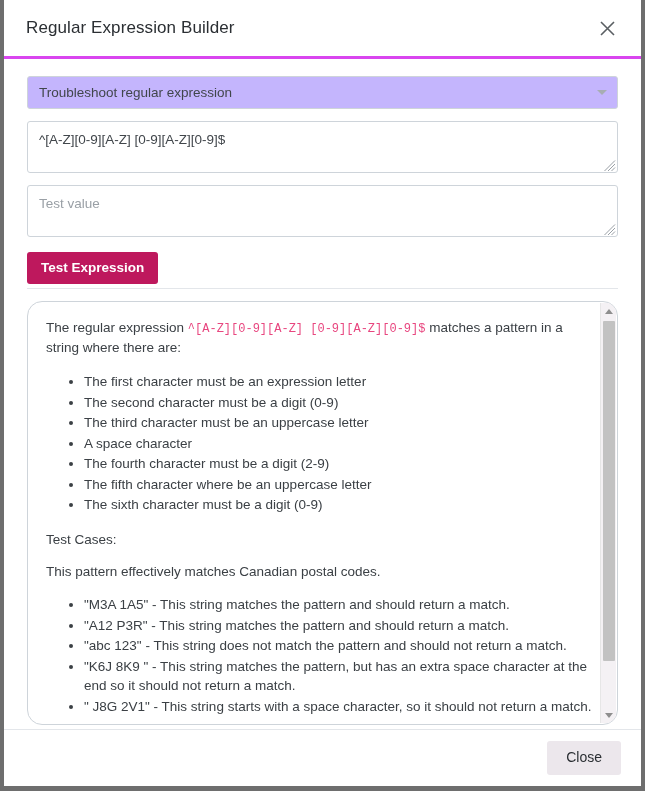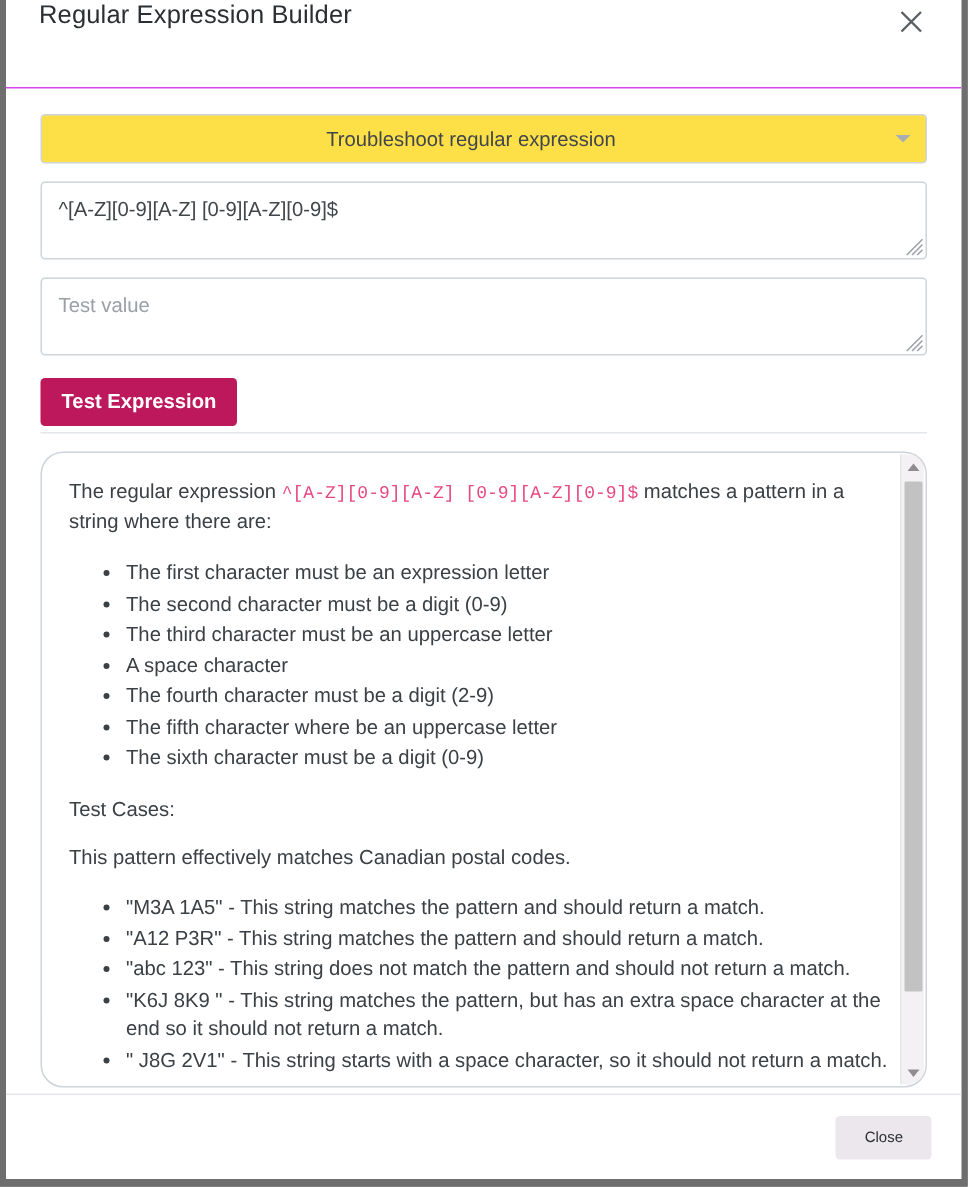--- a/index.html
+++ b/index.html
@@ -30,22 +30,23 @@
     background: #ffffff;
     display: flex;
     flex-direction: column;
     overflow: hidden;
   }
 
   
   #dialog-header {
     height: 59px;
     flex: 0 0 59px;
-    border-bottom: 1px solid #d946ef;
-    display: flex;
+    border-bottom: 3px solid #d946ef;
+    display: flex;
+    align-items: center;
     padding: 0 20px 0 22px;
   }
   #dialog-title {
     font-size: 17px;
     color: #2b2f33;
     font-weight: normal;
     flex: 1 1 auto;
     letter-spacing: 0.1px;
   }
   #close-x {
@@ -71,28 +72,27 @@
   .select-wrap {
     position: relative;
     height: 33px;
     margin-bottom: 12px;
   }
   .select-box {
     width: 100%;
     height: 33px;
     border: 1px solid #ced4da;
     border-radius: 3px;
-    background: #fde047;
+    background: #c4b5fd;
     font-size: 13.5px;
     color: #41464b;
     padding: 0 28px 0 11px;
     display: flex;
     align-items: center;
     cursor: pointer;
-    justify-content: center;
   }
   .select-caret {
     position: absolute;
     right: 11px;
     top: 0;
     height: 33px;
     display: flex;
     align-items: center;
     pointer-events: none;
   }
@@ -248,21 +248,21 @@
     align-items: center;
     justify-content: flex-end;
     padding: 0 20px 0 0;
   }
   #close-btn {
     background: #ece7ec;
     color: #2b2f33;
     border: none;
     border-radius: 3px;
     font-family: "Liberation Sans", sans-serif;
-    font-size: 10px;
+    font-size: 14px;
     padding: 9px 19px;
     cursor: pointer;
     line-height: 1.1;
   }
 </style>
 </head>
 <body>
 
 <div id="window-frame">
   <div id="dialog">

